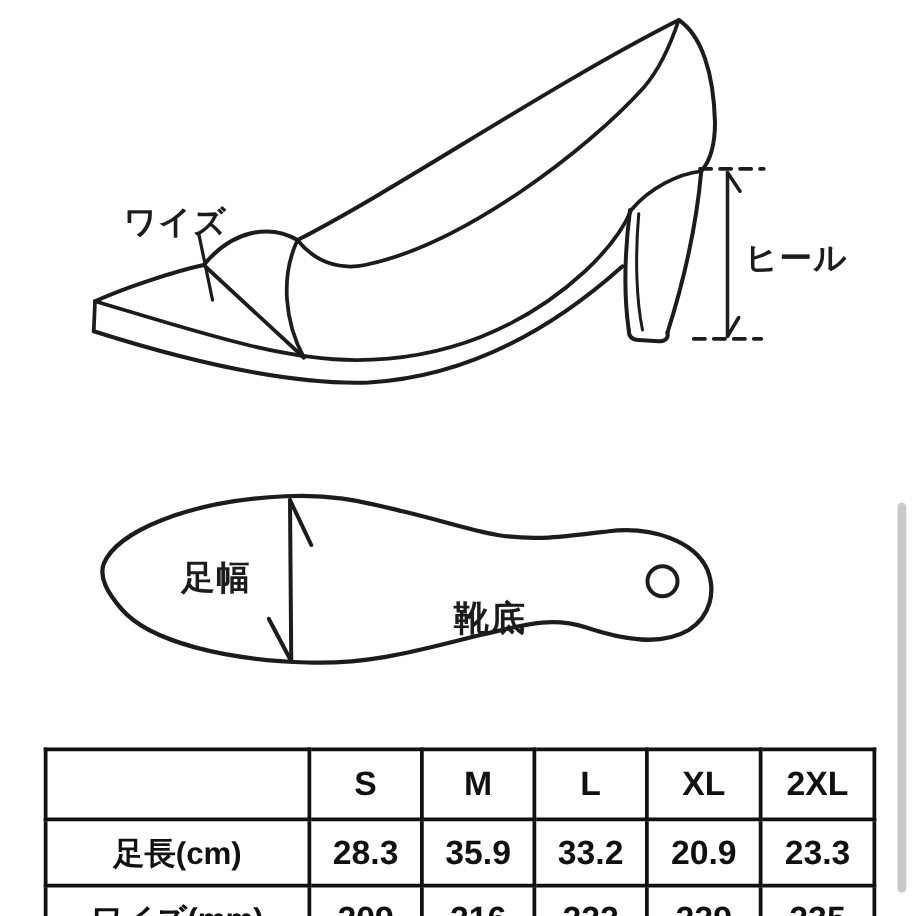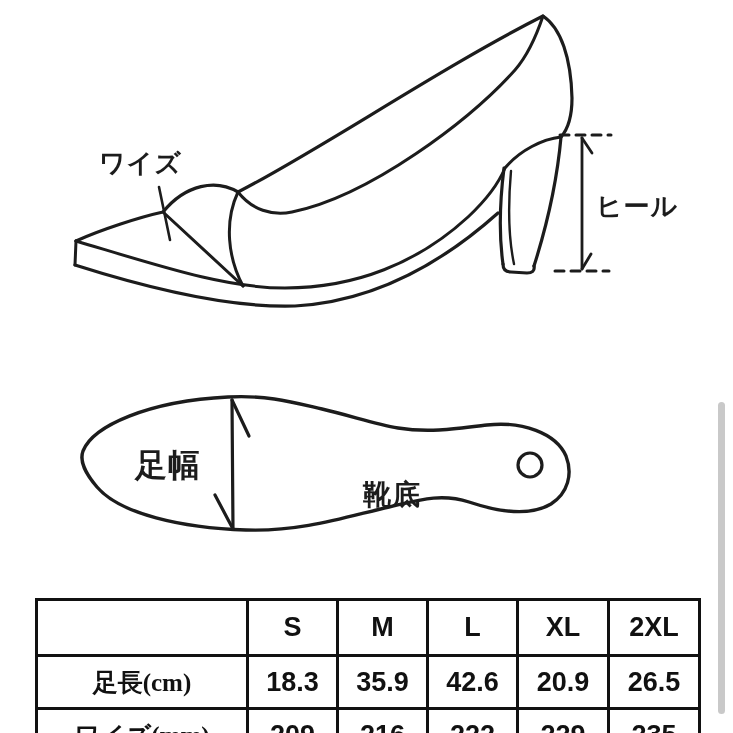--- a/index.html
+++ b/index.html
@@ -10,23 +10,23 @@
     color:#1c1c1c;
   }
   .abs{position:absolute;}
   .jp-label{
     position:absolute;
     font-weight:bold;
     color:#1c1c1c;
     white-space:nowrap;
     letter-spacing:1px;
   }
-  #wise-label{left:99px;top:146px;font-size:26px;}
+  #wise-label{left:99px;top:160px;font-size:26px;}
   #heel-label{left:596px;top:189px;font-size:26px;}
-  #footwidth-label{left:135px;top:444px;font-size:32px;text-align:right;}
+  #footwidth-label{left:145px;top:444px;font-size:27px;text-align:right;}
   #sole-label{left:363px;top:476px;font-size:28px;}
 
   svg{display:block;}
   .ink{stroke:#1c1c1c;fill:none;stroke-linecap:round;stroke-linejoin:round;}
 
   
   #size-table{
     position:absolute;left:35px;top:598px;
     border-collapse:collapse;table-layout:fixed;
     width:663px;
@@ -34,21 +34,21 @@
   }
   #size-table td,#size-table th{
     border:3px solid #111111;
     text-align:center;vertical-align:middle;
     font-weight:bold;color:#111111;
     padding:0;
     overflow:hidden;
   }
   #size-table th{height:53px;font-size:27px;}
   #size-table td{height:50px;font-size:27px;}
-  #size-table .row-label{font-size:25px;letter-spacing:0px;font-family:Liberation Serif, serif;}
+  #size-table .row-label{font-size:25px;letter-spacing:0px;}
 
   
   #scrollbar-thumb{
     position:absolute;left:718px;top:402px;
     width:7px;height:312px;border-radius:4px;
     background:#c9c9c9;
   }
 </style>
 </head>
 <body>
@@ -135,25 +135,25 @@
       <tr>
     <th></th>
     <th>S</th>
     <th>M</th>
     <th>L</th>
     <th>XL</th>
     <th>2XL</th>
   </tr>
   <tr>
     <td class="row-label">足長(cm)</td>
-    <td>18.3</td>
+    <td>28.3</td>
     <td>35.9</td>
-    <td>42.6</td>
+    <td>33.2</td>
     <td>20.9</td>
-    <td>26.5</td>
+    <td>23.3</td>
   </tr>
   <tr>
     <td class="row-label">ワイズ(mm)</td>
     <td>209</td>
     <td>216</td>
     <td>222</td>
     <td>229</td>
     <td>235</td>
   </tr>
 </tbody>

